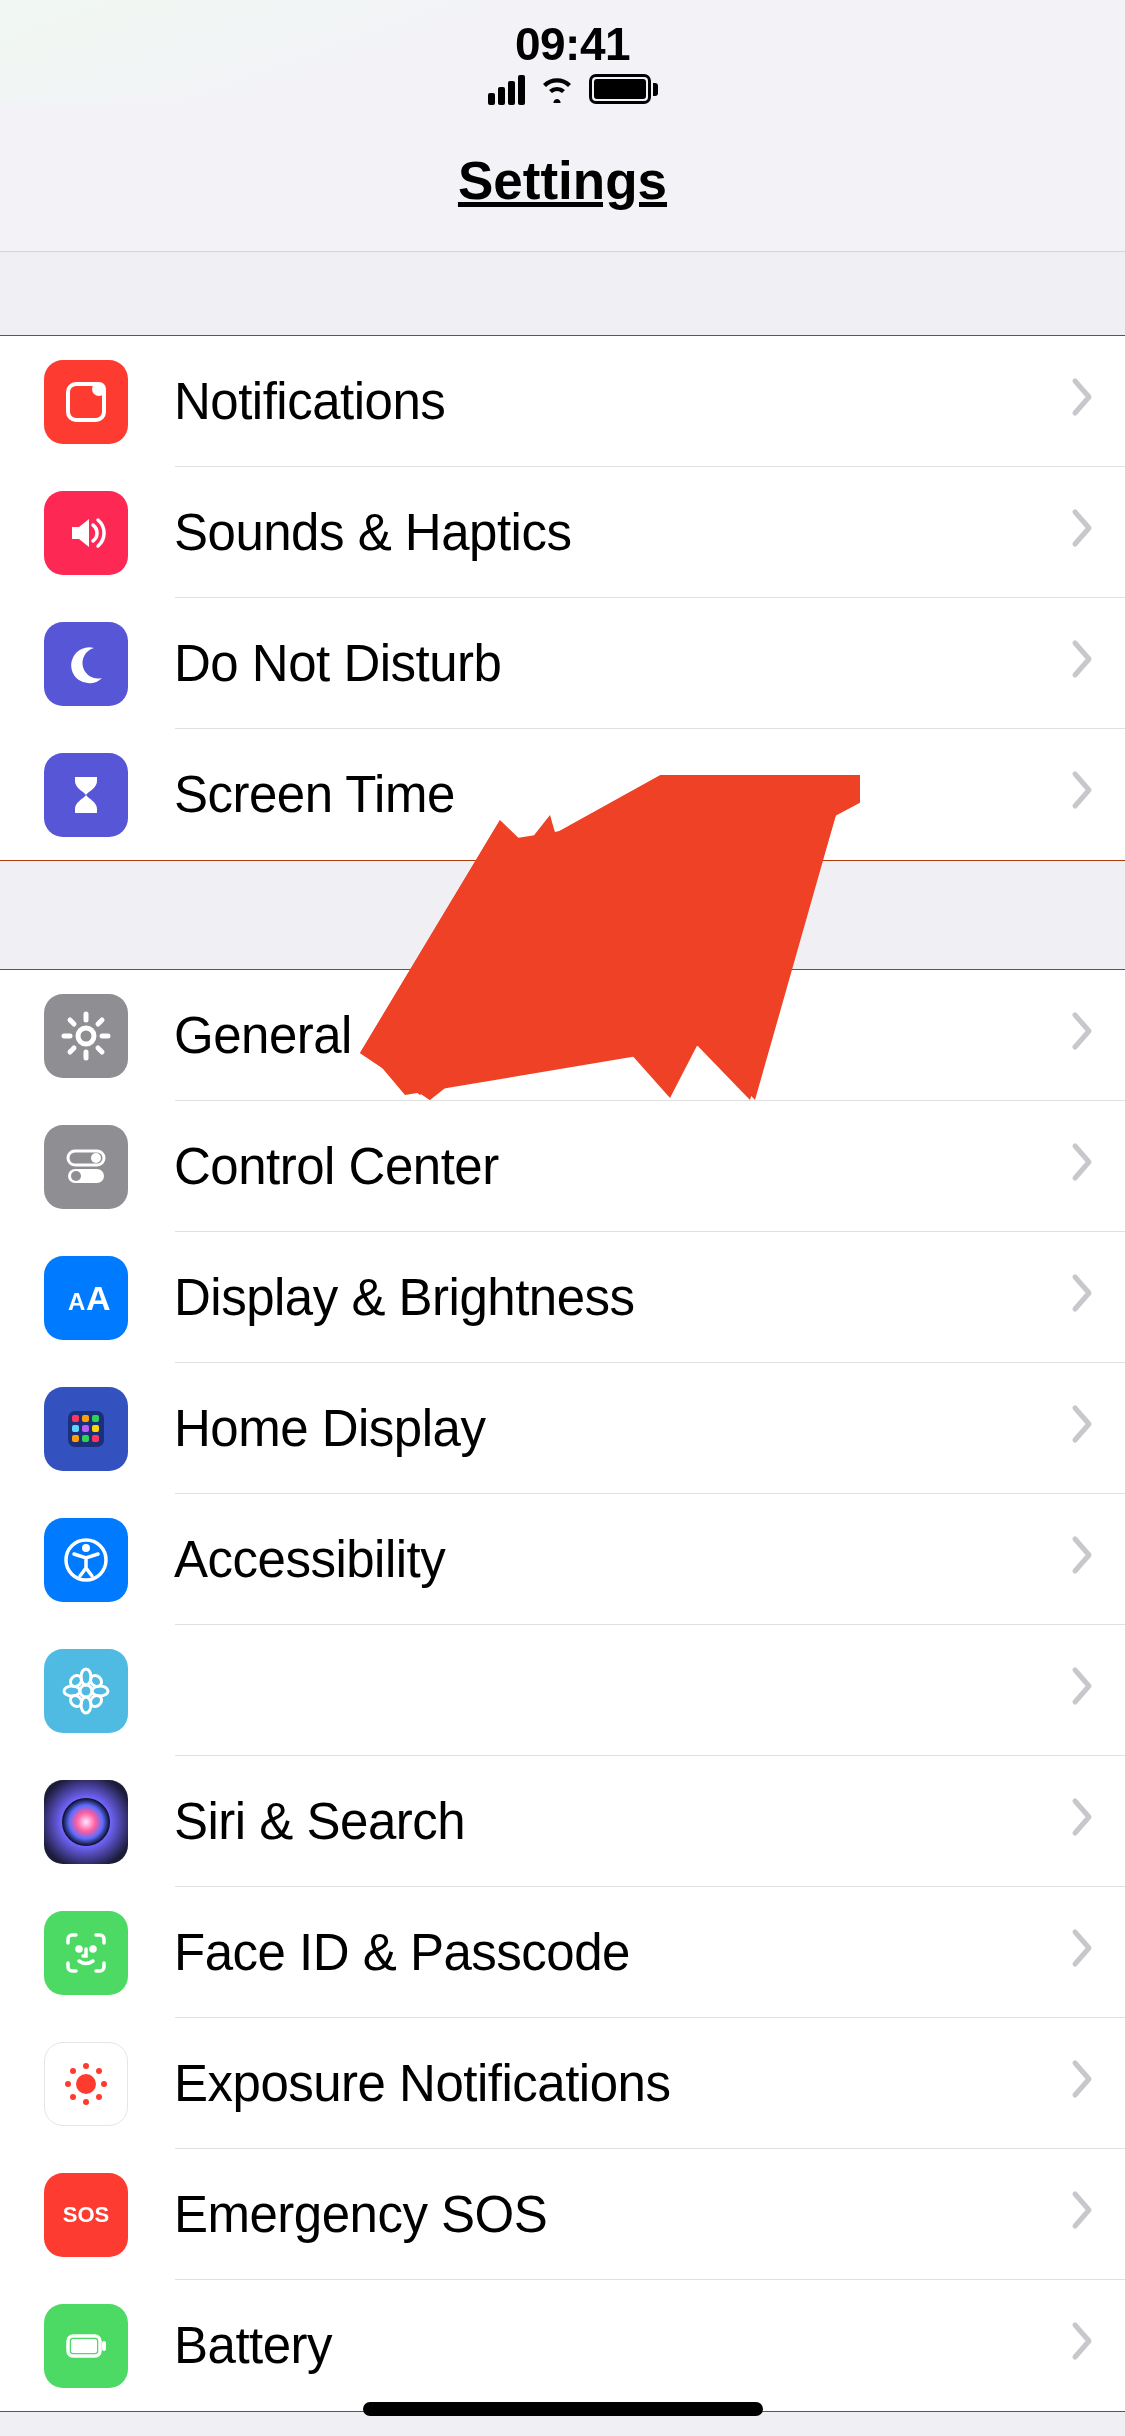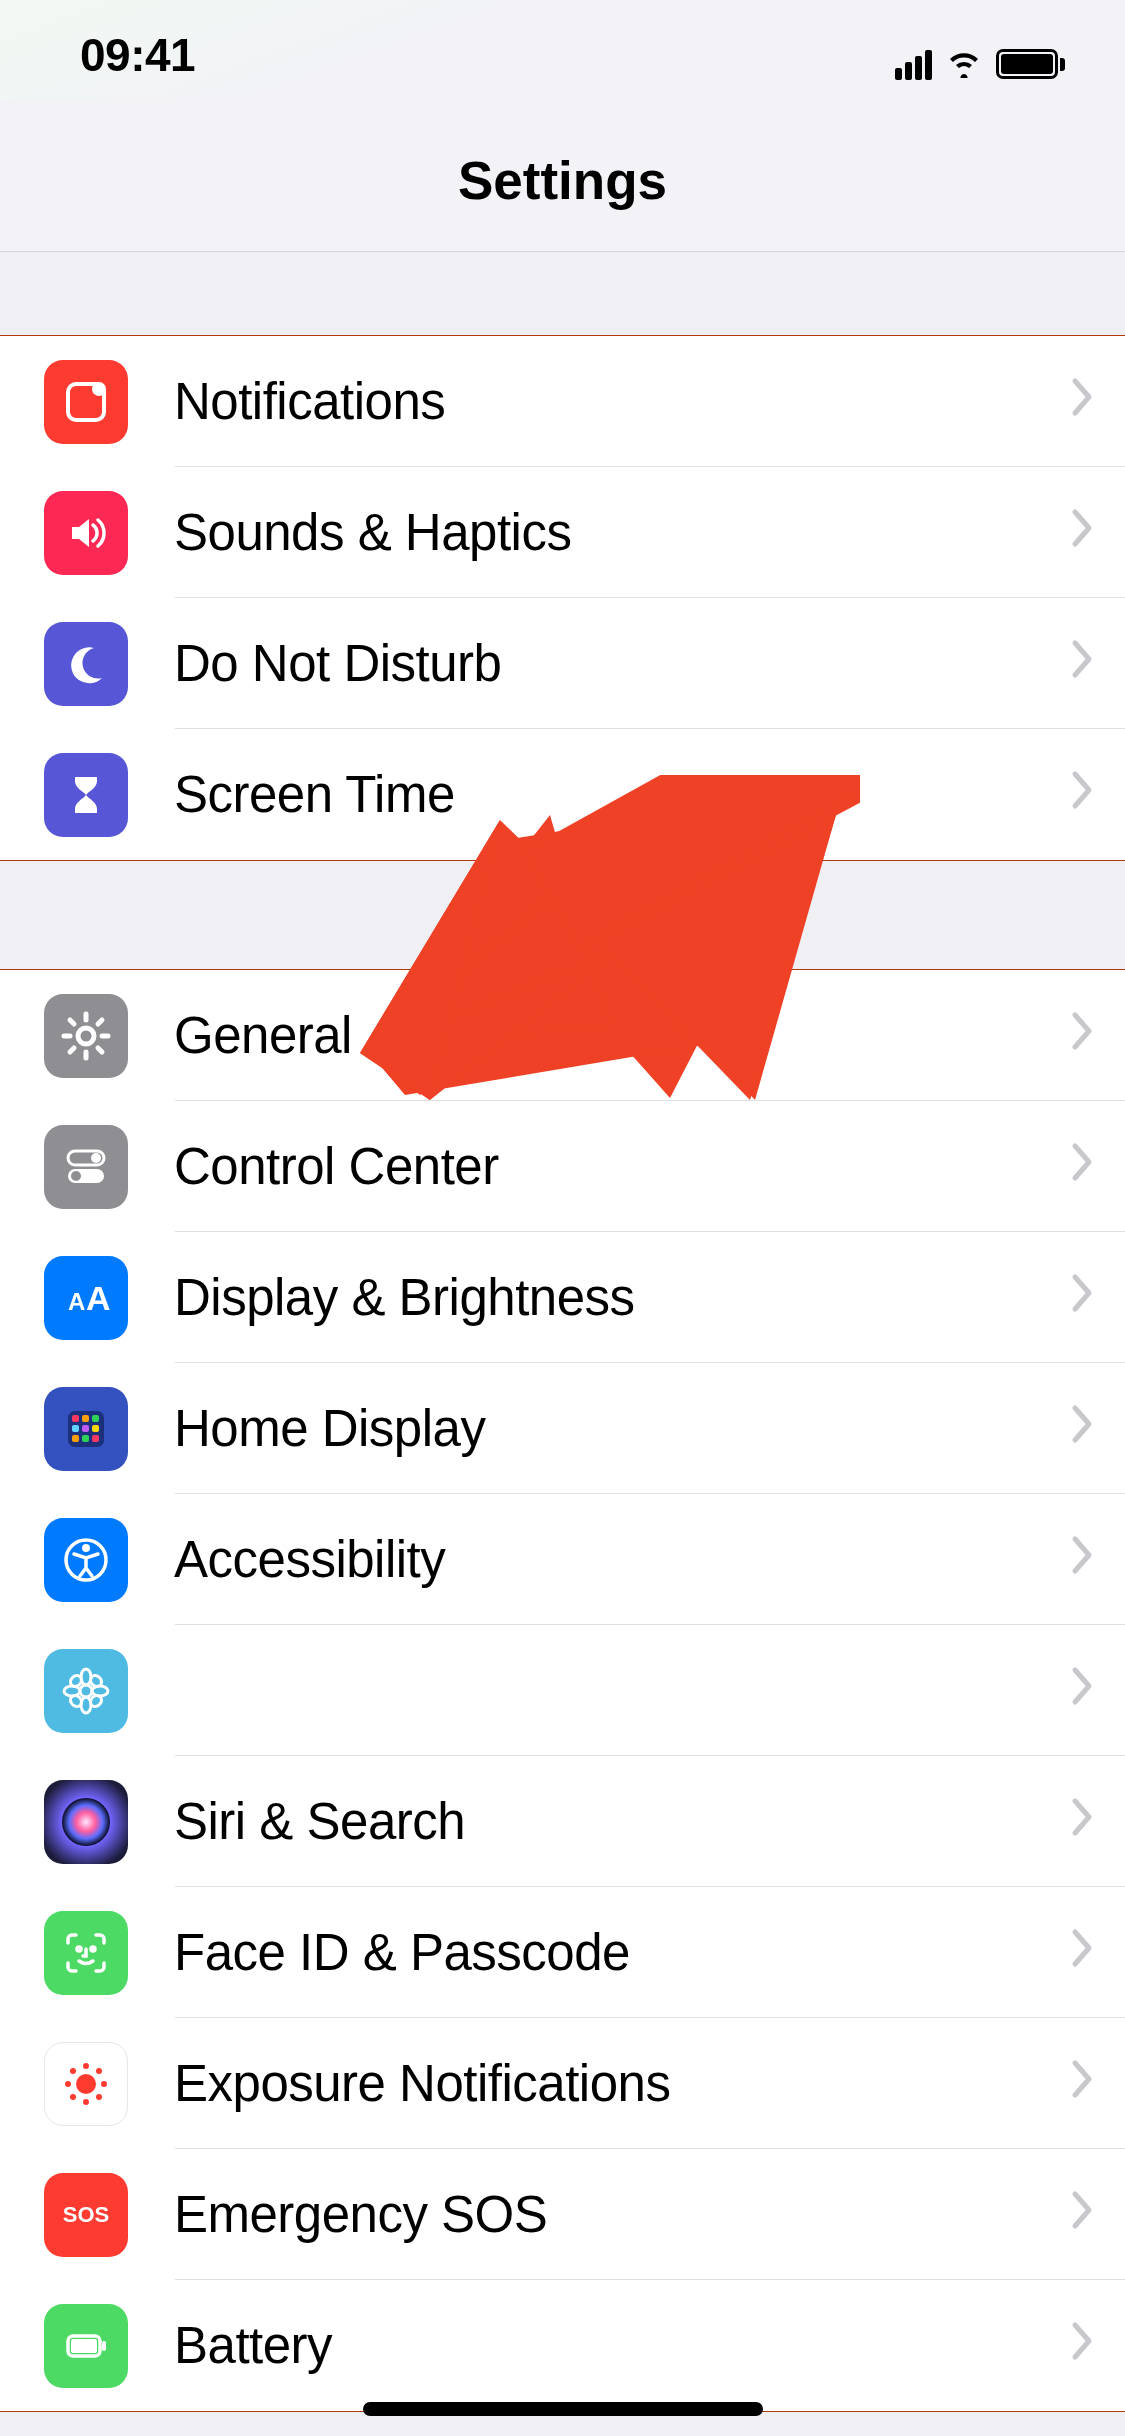--- a/index.html
+++ b/index.html
@@ -8,23 +8,25 @@
       background: #efeff4;
       width: 1125px;
       height: 2436px;
       overflow: hidden;
       position: relative;
       -webkit-font-smoothing: antialiased;
     }
     .status-bar {
       height: 100px;
       display: flex;
+      align-items: center;
       justify-content: space-between;
-      padding: 28px 60px 0 80px;
+      padding: 17px 60px 0 80px;
       background: linear-gradient(160deg, #f1f8f2 0%, #f2f2f7 40%);
+      flex-direction: column;
     }
     .status-time {
       font-size: 46px;
       font-weight: 600;
       letter-spacing: -0.5px;
     }
     .status-right {
       display: flex;
       align-items: center;
       gap: 12px;
@@ -43,20 +45,21 @@
     .header {
       background: linear-gradient(180deg, #f2f2f7 0%, #f2f2f7 100%);
       padding: 50px 0 40px 0;
       text-align: center;
       border-bottom: 1px solid rgba(0,0,0,0.12);
     }
     .header-title {
       font-size: 53px;
       font-weight: 700;
       color: #000;
+      text-decoration: underline;
     }
     .section {
       background: #c2410c;
       border-top: 1px solid rgba(0,0,0,0.1);
       border-bottom: 1px solid rgba(0,0,0,0.1);
     }
     .gap { height: 100px; background: #efeff4; }
     .row {
       display: flex;
       align-items: center;

